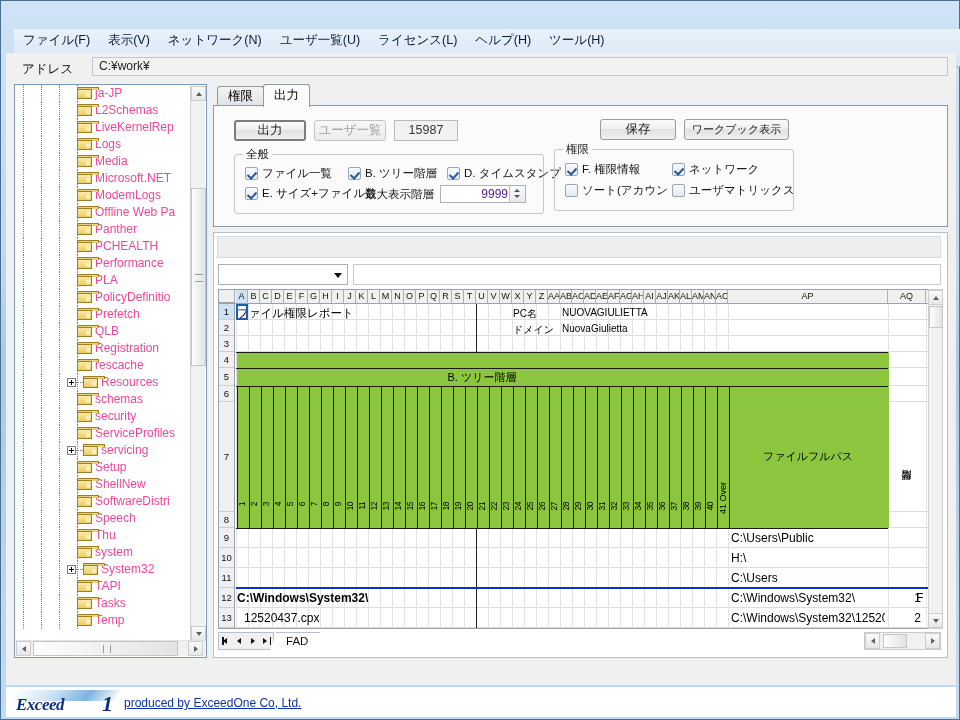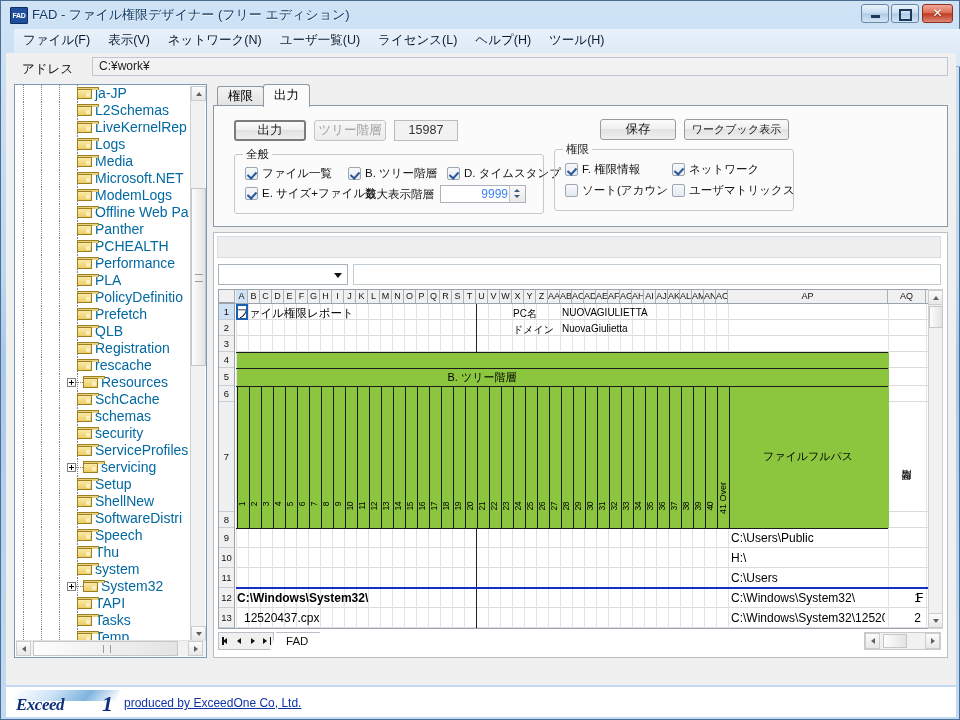--- a/index.html
+++ b/index.html
@@ -75,21 +75,21 @@
   #tree-panel{
     position:absolute;left:8px;top:31px;width:193px;height:574px;
     background:#fff;border:1px solid #7a9ab8;box-sizing:border-box;
     overflow:hidden;
   }
   #tree-scroll{
     position:absolute;left:0;top:0;width:176px;height:555px;overflow:hidden;
   }
   .tnode{
     position:relative;height:17px;line-height:17px;white-space:nowrap;
-    padding-left:72px;font-size:14px;color:#0369a1;
+    padding-left:72px;font-size:12px;color:#ec4899;
   }
   .tnode .guides{
     position:absolute;left:0;top:0;width:72px;height:17px;
   }
   .tnode .guides i{
     position:absolute;top:0;width:0;height:17px;
     border-left:1px dotted #808080;
   }
   .tnode .plus{
     position:absolute;left:52px;top:4px;width:9px;height:9px;
@@ -209,21 +209,21 @@
   .cb.checked .box:after{
     content:"";position:absolute;left:3px;top:2px;width:4px;height:7px;
     border:solid #2b5797;border-width:0 2px 2px 0;transform:rotate(42deg);
   }
   .plain-label{position:absolute;font-size:11.5px;color:#111;white-space:nowrap;}
   #spin-box{
     position:absolute;left:205px;top:30px;width:86px;height:18px;
     border:1px solid #aab3bc;box-sizing:border-box;background:#fff;
   }
   #spin-box .val{
-    position:absolute;right:17px;top:0;line-height:16px;font-size:12px;color:#3b82f6;
+    position:absolute;right:17px;top:0;line-height:16px;font-size:12px;color:#4c1d95;
   }
   #spin-box .spinner{
     position:absolute;right:0;top:0;width:15px;height:16px;
     background:linear-gradient(to bottom,#fafafa,#e9e9e9);border-left:1px solid #c3c3c3;
   }
   #spin-box .spinner:before{content:"";position:absolute;left:4px;top:3px;
     border-left:3px solid transparent;border-right:3px solid transparent;border-bottom:3px solid #3a5a80;}
   #spin-box .spinner:after{content:"";position:absolute;left:4px;top:9px;
     border-left:3px solid transparent;border-right:3px solid transparent;border-top:3px solid #3a5a80;}
   
@@ -363,33 +363,20 @@
   #credit{
     position:absolute;left:118px;top:9px;font-size:12px;color:#1033a8;
     text-decoration:underline;
   }
 </style>
 </head>
 <body>
 
 <div id="window">
 
-  <div id="titlebar">
-    <div id="title-icon">FAD</div>
-    <div id="title-text">FAD - ファイル権限デザイナー (フリー エディション)</div>
-    <div class="wbtn" id="btn-min">
-        <i></i>
-      </div>
-    <div class="wbtn" id="btn-max">
-        <i></i>
-      </div>
-    <div class="wbtn" id="btn-close">
-        <span>✕</span>
-      </div>
-  </div>
 
   <div id="menubar">
       <div class="menu-item">ファイル(F)</div>
       <div class="menu-item">表示(V)</div>
       <div class="menu-item">ネットワーク(N)</div>
       <div class="menu-item">ユーザ一覧(U)</div>
       <div class="menu-item">ライセンス(L)</div>
       <div class="menu-item">ヘルプ(H)</div>
       <div class="menu-item">ツール(H)</div>
     </div>
@@ -556,29 +543,20 @@
             </span><span class="tlabel" style="margin-left: 8px;">rescache</span></div>
           <div class="tnode"><div class="guides">
               <i style="left: 8px;"></i>
               <i style="left: 26px;"></i>
               <i style="left: 44px;"></i>
               <i style="left: 62px;"></i>
             </div><span class="plus"></span><span class="dash"></span><span class="folder" style="left: 68px;">
               <span class="tab"></span>
               <span class="body"></span>
             </span><span class="tlabel" style="margin-left: 14px;">Resources</span></div>
-          <div class="tnode"><div class="guides">
-              <i style="left: 8px;"></i>
-              <i style="left: 26px;"></i>
-              <i style="left: 44px;"></i>
-              <i style="left: 62px;"></i>
-            </div><span class="folder" style="left: 62px;">
-              <span class="tab"></span>
-              <span class="body"></span>
-            </span><span class="tlabel" style="margin-left: 8px;">SchCache</span></div>
           <div class="tnode"><div class="guides">
               <i style="left: 8px;"></i>
               <i style="left: 26px;"></i>
               <i style="left: 44px;"></i>
               <i style="left: 62px;"></i>
             </div><span class="folder" style="left: 62px;">
               <span class="tab"></span>
               <span class="body"></span>
             </span><span class="tlabel" style="margin-left: 8px;">schemas</span></div>
           <div class="tnode"><div class="guides">
@@ -717,21 +695,21 @@
 
     <div id="right-panel">
 
       <div id="tabstrip">
         <div class="tab" id="tab-kengen">権限</div>
         <div class="tab active" id="tab-shutsuryoku">出力</div>
       </div>
 
       <div id="tabbody">
         <div class="btn default" id="btn-output">出力</div>
-        <div class="btn disabled" id="btn-cancel">ツリー階層</div>
+        <div class="btn disabled" id="btn-cancel">ユーザ一覧</div>
         <div id="count-box">15987</div>
         <div class="btn" id="btn-save">保存</div>
         <div class="btn" id="btn-workbook">ワークブック表示</div>
 
         <div class="gbox" id="g-general">
           <div class="glabel">全般</div>
           <div class="cb checked" style="left:10px;top:11px;">
             <span class="box"></span>
             <span>ファイル一覧</span>
           </div>

